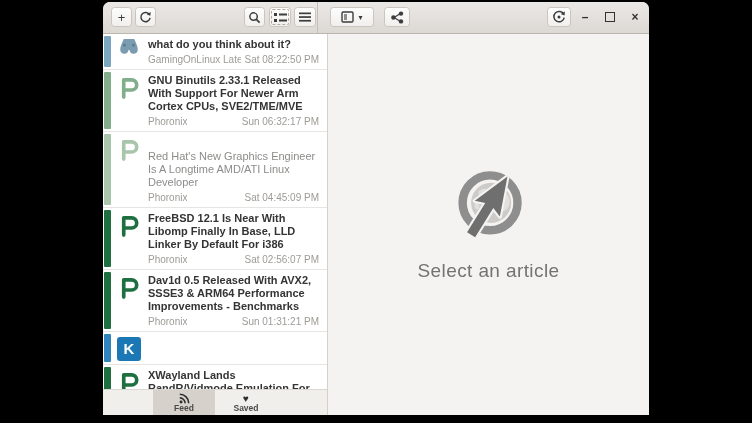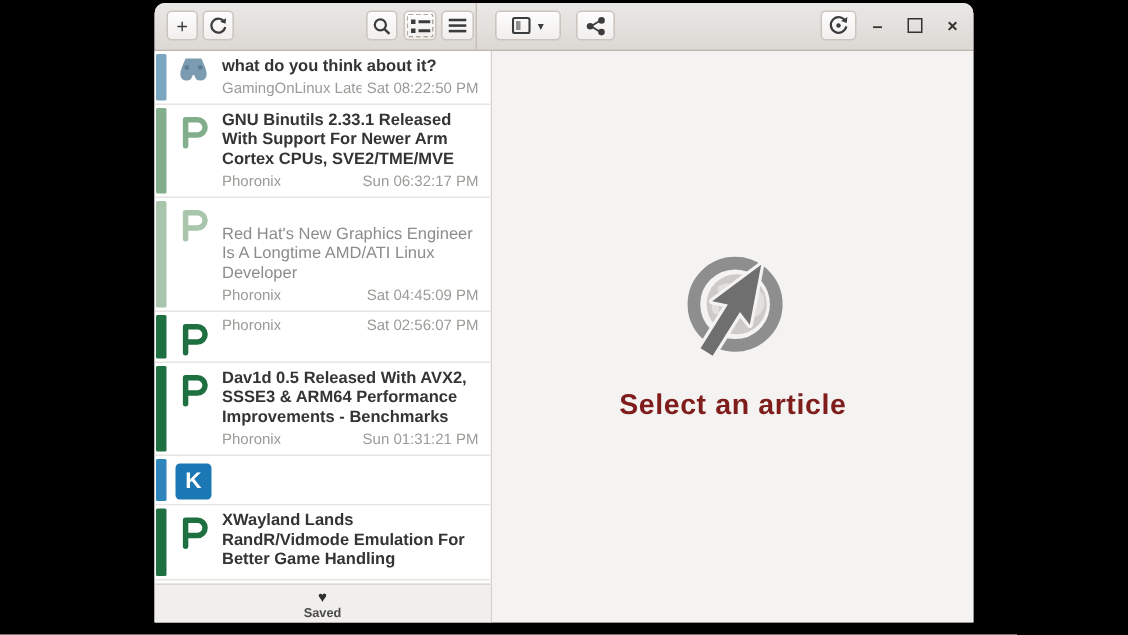--- a/index.html
+++ b/index.html
@@ -46,21 +46,21 @@
   .switcher{height:25px;flex:none;background:#f1efec;border-top:1px solid #dbd7d2;
             display:flex;justify-content:center;align-items:stretch;}
   .tab{width:62px;display:flex;flex-direction:column;align-items:center;justify-content:center;
        gap:0px;color:#4a4a4a;cursor:pointer;}
   .tab .tlabel{font-size:8.5px;font-weight:bold;line-height:9px;}
   .tab.active{background:#d6d2cb;}
   .tab .ticon{height:12px;display:flex;align-items:center;justify-content:center;font-size:10px;color:#2e2e2e;}
   
   .right-pane{flex:1;background:#f4f3f1;display:flex;flex-direction:column;
               align-items:center;justify-content:center;}
-  .ph-msg{margin-top:16px;font-size:19px;color:#7f1d1d;letter-spacing:.4px;font-weight:bold;}
+  .ph-msg{margin-top:16px;font-size:19px;color:#737373;letter-spacing:.4px;}
 </style>
 </head>
 <body>
 
 <div class="window">
 
   <div class="headerbar">
     <div class="hb-btn" style="left:8px;width:21px;">
       <span>+</span>
     </div>
@@ -186,20 +186,21 @@
         </div>
 
         <div class="row">
           <span class="bar" style="background-color: rgb(31, 112, 64);"></span>
           <span class="favicon" style="color: rgb(31, 112, 64);">
             <svg width="25" height="25" viewBox="0 0 26 26">
               <path d="M7 23 V5 M7 5 h8.2 a5.3 5.3 0 0 1 0 10.6 H7" fill="none" stroke="currentColor" stroke-width="3.8" stroke-linecap="round" stroke-linejoin="round"></path>
             </svg>
           </span>
           <div class="rowtext">
+            <div class="title">FreeBSD 12.1 Is Near With Libomp Finally In Base, LLD Linker By Default For i386</div>
             <div class="meta">
               <span class="src">Phoronix</span>
               <span class="time">Sat 02:56:07 PM</span>
             </div>
           </div>
         </div>
 
         <div class="row">
           <span class="bar" style="background-color: rgb(31, 112, 64);"></span>
           <span class="favicon" style="color: rgb(31, 112, 64);">
@@ -232,20 +233,30 @@
           </span>
           <div class="rowtext">
             <div class="title">XWayland Lands RandR/Vidmode Emulation For Better Game Handling</div>
 
           </div>
         </div>
 
       </div>
 
       <div class="switcher">
+        <div class="tab active">
+          <span class="ticon">
+            <svg width="11" height="11" viewBox="0 0 14 14">
+              <circle cx="2.6" cy="11.4" r="1.9" fill="#2e2e2e"></circle>
+              <path d="M1 6.2 a6.8 6.8 0 0 1 6.8 6.8" fill="none" stroke="#2e2e2e" stroke-width="2"></path>
+              <path d="M1 1.6 a11.4 11.4 0 0 1 11.4 11.4" fill="none" stroke="#2e2e2e" stroke-width="2"></path>
+            </svg>
+          </span>
+          <span class="tlabel">Feed</span>
+        </div>
         <div class="tab">
           <span class="ticon">♥</span>
           <span class="tlabel">Saved</span>
         </div>
       </div>
     </div>
 
     <div class="right-pane">
       <svg width="76" height="76" viewBox="0 0 72 72">
         <circle cx="37" cy="33" r="26" fill="none" stroke="#8e8e8e" stroke-width="8"></circle>

